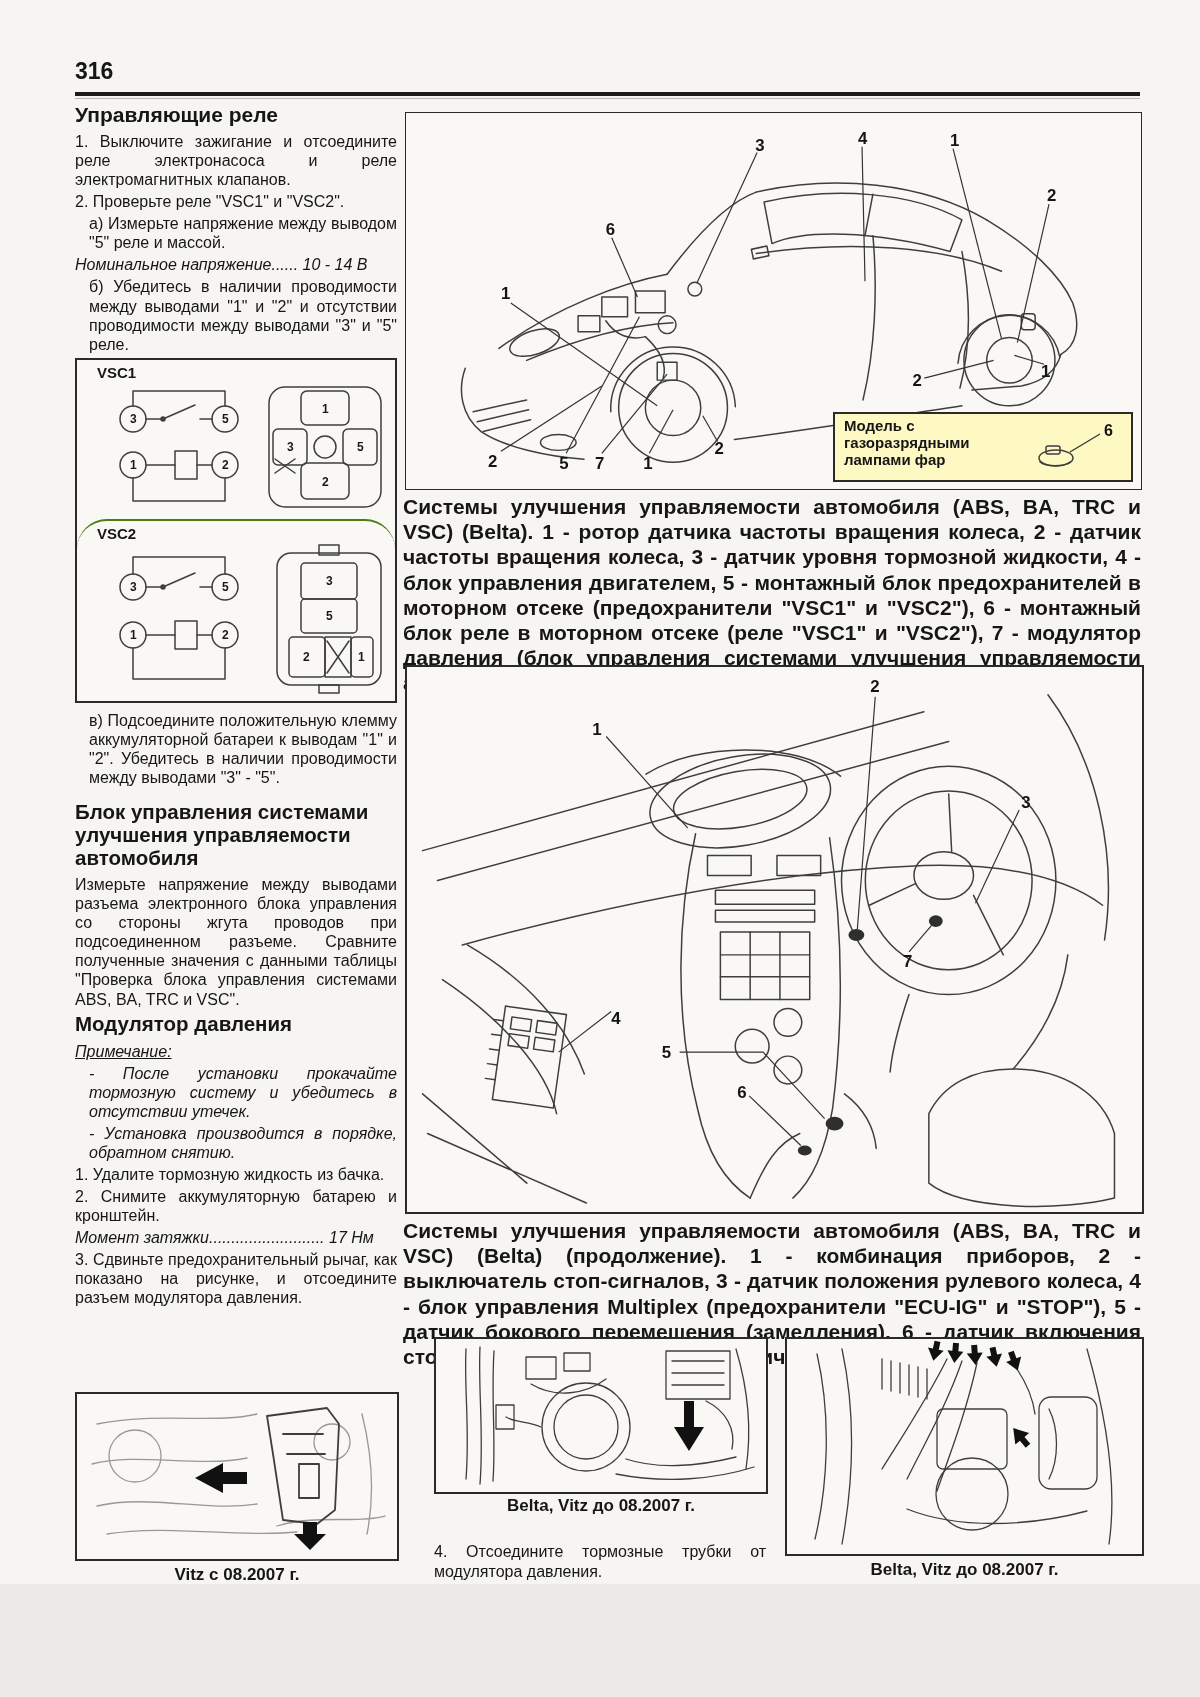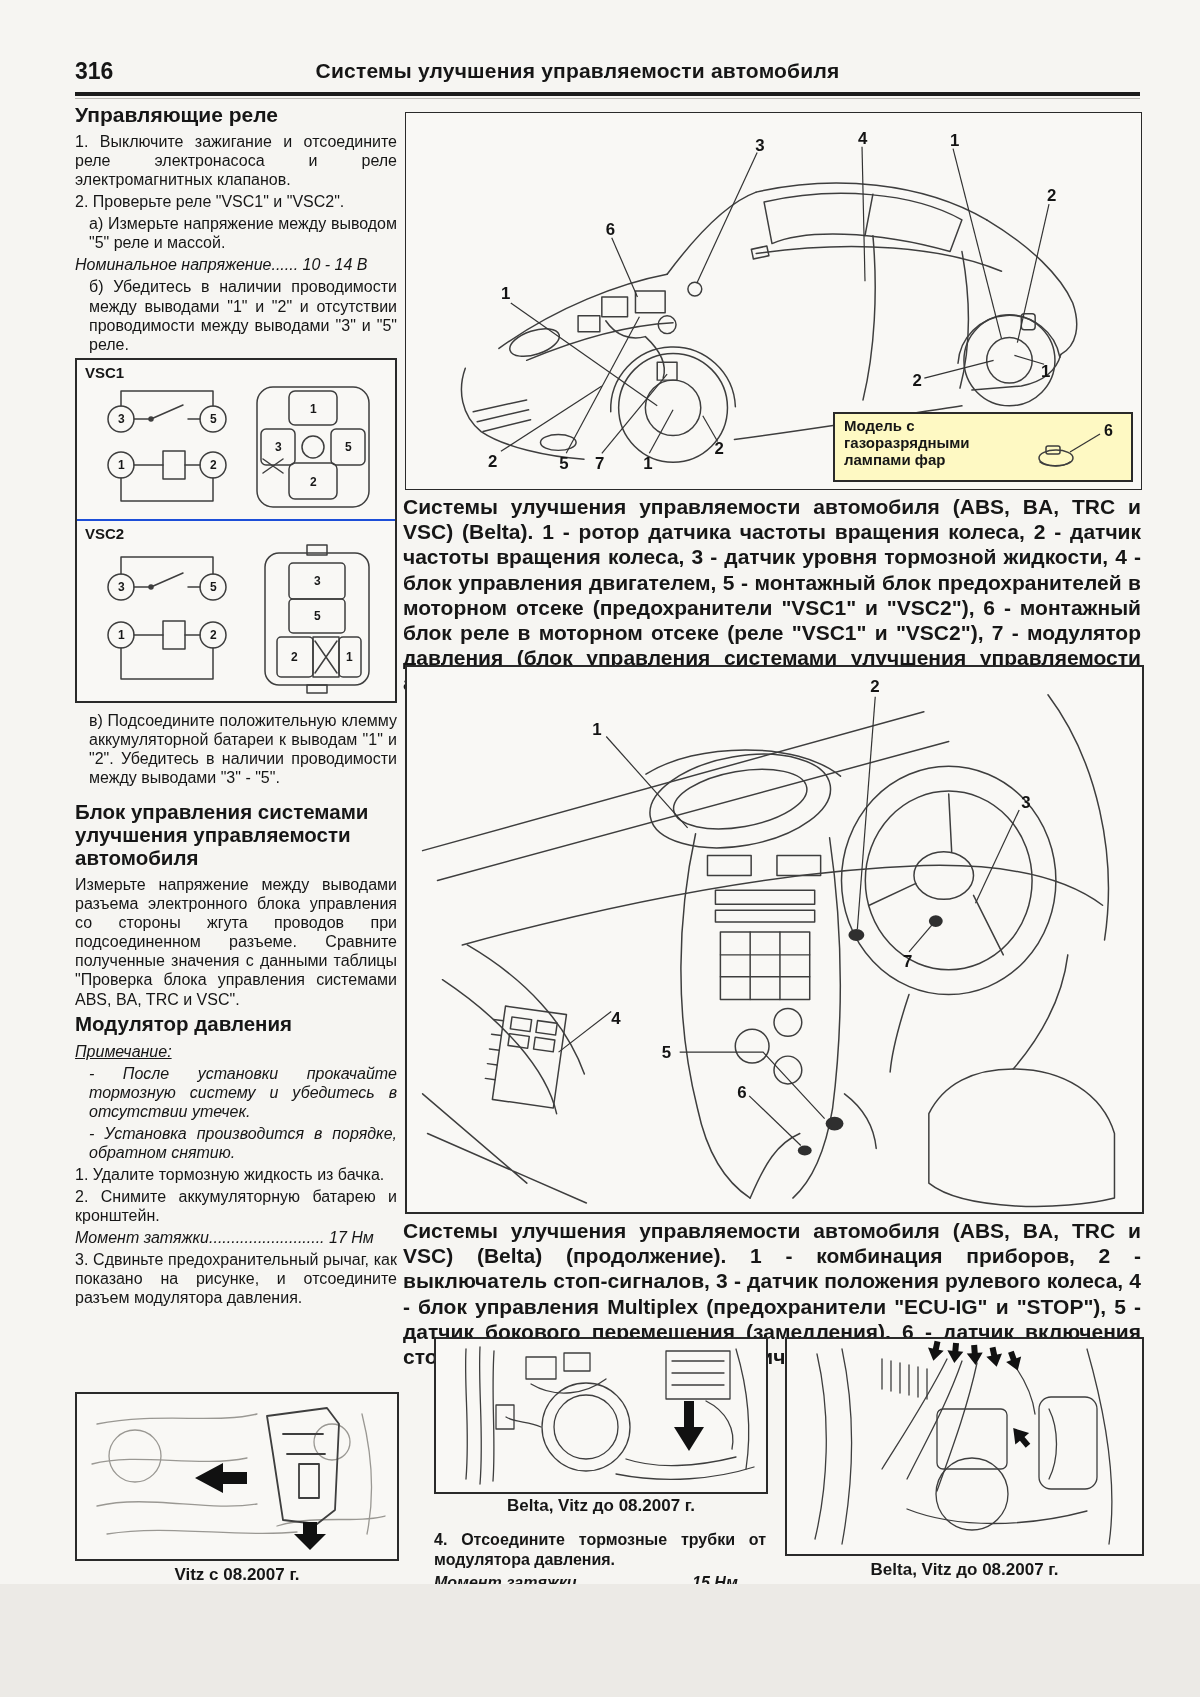--- a/index.html
+++ b/index.html
@@ -27,54 +27,53 @@
   h2.sec2{font-size:20.5px;line-height:1.12;margin:14px 0 5px 0;text-align:left;}
   h1.big{font-size:26px;line-height:1.14;margin:16px 0 4px 0;text-align:left;}
   h3.sub{font-size:20.5px;line-height:1.1;margin:4px 0 7px 0;text-align:left;}
   .ind{padding-left:14px;}
   .spec{font-style:italic;}
   .note-label{font-style:italic;text-decoration:underline;margin-bottom:1px;}
   .note{font-style:italic;}
 
   
   .relay-box{border:2px solid #2a2a2a;margin:4px 0 8px 0;background:#f9f8f5;}
-  .relay-panel{position:relative;padding:3px 6px 2px 8px;}
-  .relay-panel + .relay-panel{border-top:2px solid #1d4ed8;}
+  .relay-panel{position:relative;padding:3px 6px 2px 20px;border-radius:30px;}
+  .relay-panel + .relay-panel{border-top:2px solid #4d7c0f;}
   .relay-label{font-weight:bold;font-size:15px;margin:1px 0 0 0;}
   svg text.term{font:bold 12px "Liberation Sans",sans-serif;fill:#181818;}
   svg text.co{font:bold 17px "Liberation Sans",sans-serif;fill:#141414;}
   svg text.co2{font:bold 16px "Liberation Sans",sans-serif;fill:#141414;}
 
   
   .figure{position:absolute;background:#f9f8f5;border:2px solid #2a2a2a;}
   .fig-caption{position:absolute;font-weight:bold;font-size:21px;line-height:1.2;text-align:justify;}
   .inset{
     position:absolute;right:8px;bottom:7px;width:296px;height:66px;
     border:2px solid #2a2a2a;background:#fef9c3;
     display:flex;align-items:flex-start;
   }
   .inset-text{font-weight:bold;font-size:15px;line-height:1.12;width:168px;padding:4px 0 0 9px;text-align:left;}
   .photo{position:absolute;background:#f9f8f5;border:2px solid #2a2a2a;}
   .photo-caption{position:absolute;font-weight:bold;font-size:17px;text-align:center;}
   .right-text{position:absolute;font-size:16px;line-height:1.22;text-align:justify;}
-  .right-text p{margin:0 0 4px 0;font-weight:bold;}
+  .right-text p{margin:12px 0 4px 0;}
   .sketch{stroke:#3e3e3e;fill:none;stroke-width:1.5;stroke-linecap:round;stroke-linejoin:round;}
   .sketch-light{stroke:#9a9893;fill:none;stroke-width:1.3;stroke-linecap:round;}
   .leader{stroke:#333;fill:none;stroke-width:1.2;}
   .blob{fill:#2f2f2f;stroke:none;}
   .arrow{fill:#111;stroke:none;}
 </style>
 </head>
 <body>
 
 <div class="page">
 
   <div class="header">
     <span class="page-num">316</span>
-    <span class="page-title">Системы улучшения управляемости автомобиля</span>
   </div>
   <div class="header-rule"></div>
   <div class="header-rule2"></div>
 
   <div class="left-col">
     <h2 class="sec">Управляющие реле</h2>
     <p>1. Выключите зажигание и отсоедините реле электронасоса и реле электромагнитных клапанов.</p>
     <p>2. Проверьте реле "VSC1" и "VSC2".</p>
     <p class="ind">а) Измерьте напряжение между выводом "5" реле и массой.</p>
     <p class="spec">Номинальное напряжение...... 10 - 14 В</p>

